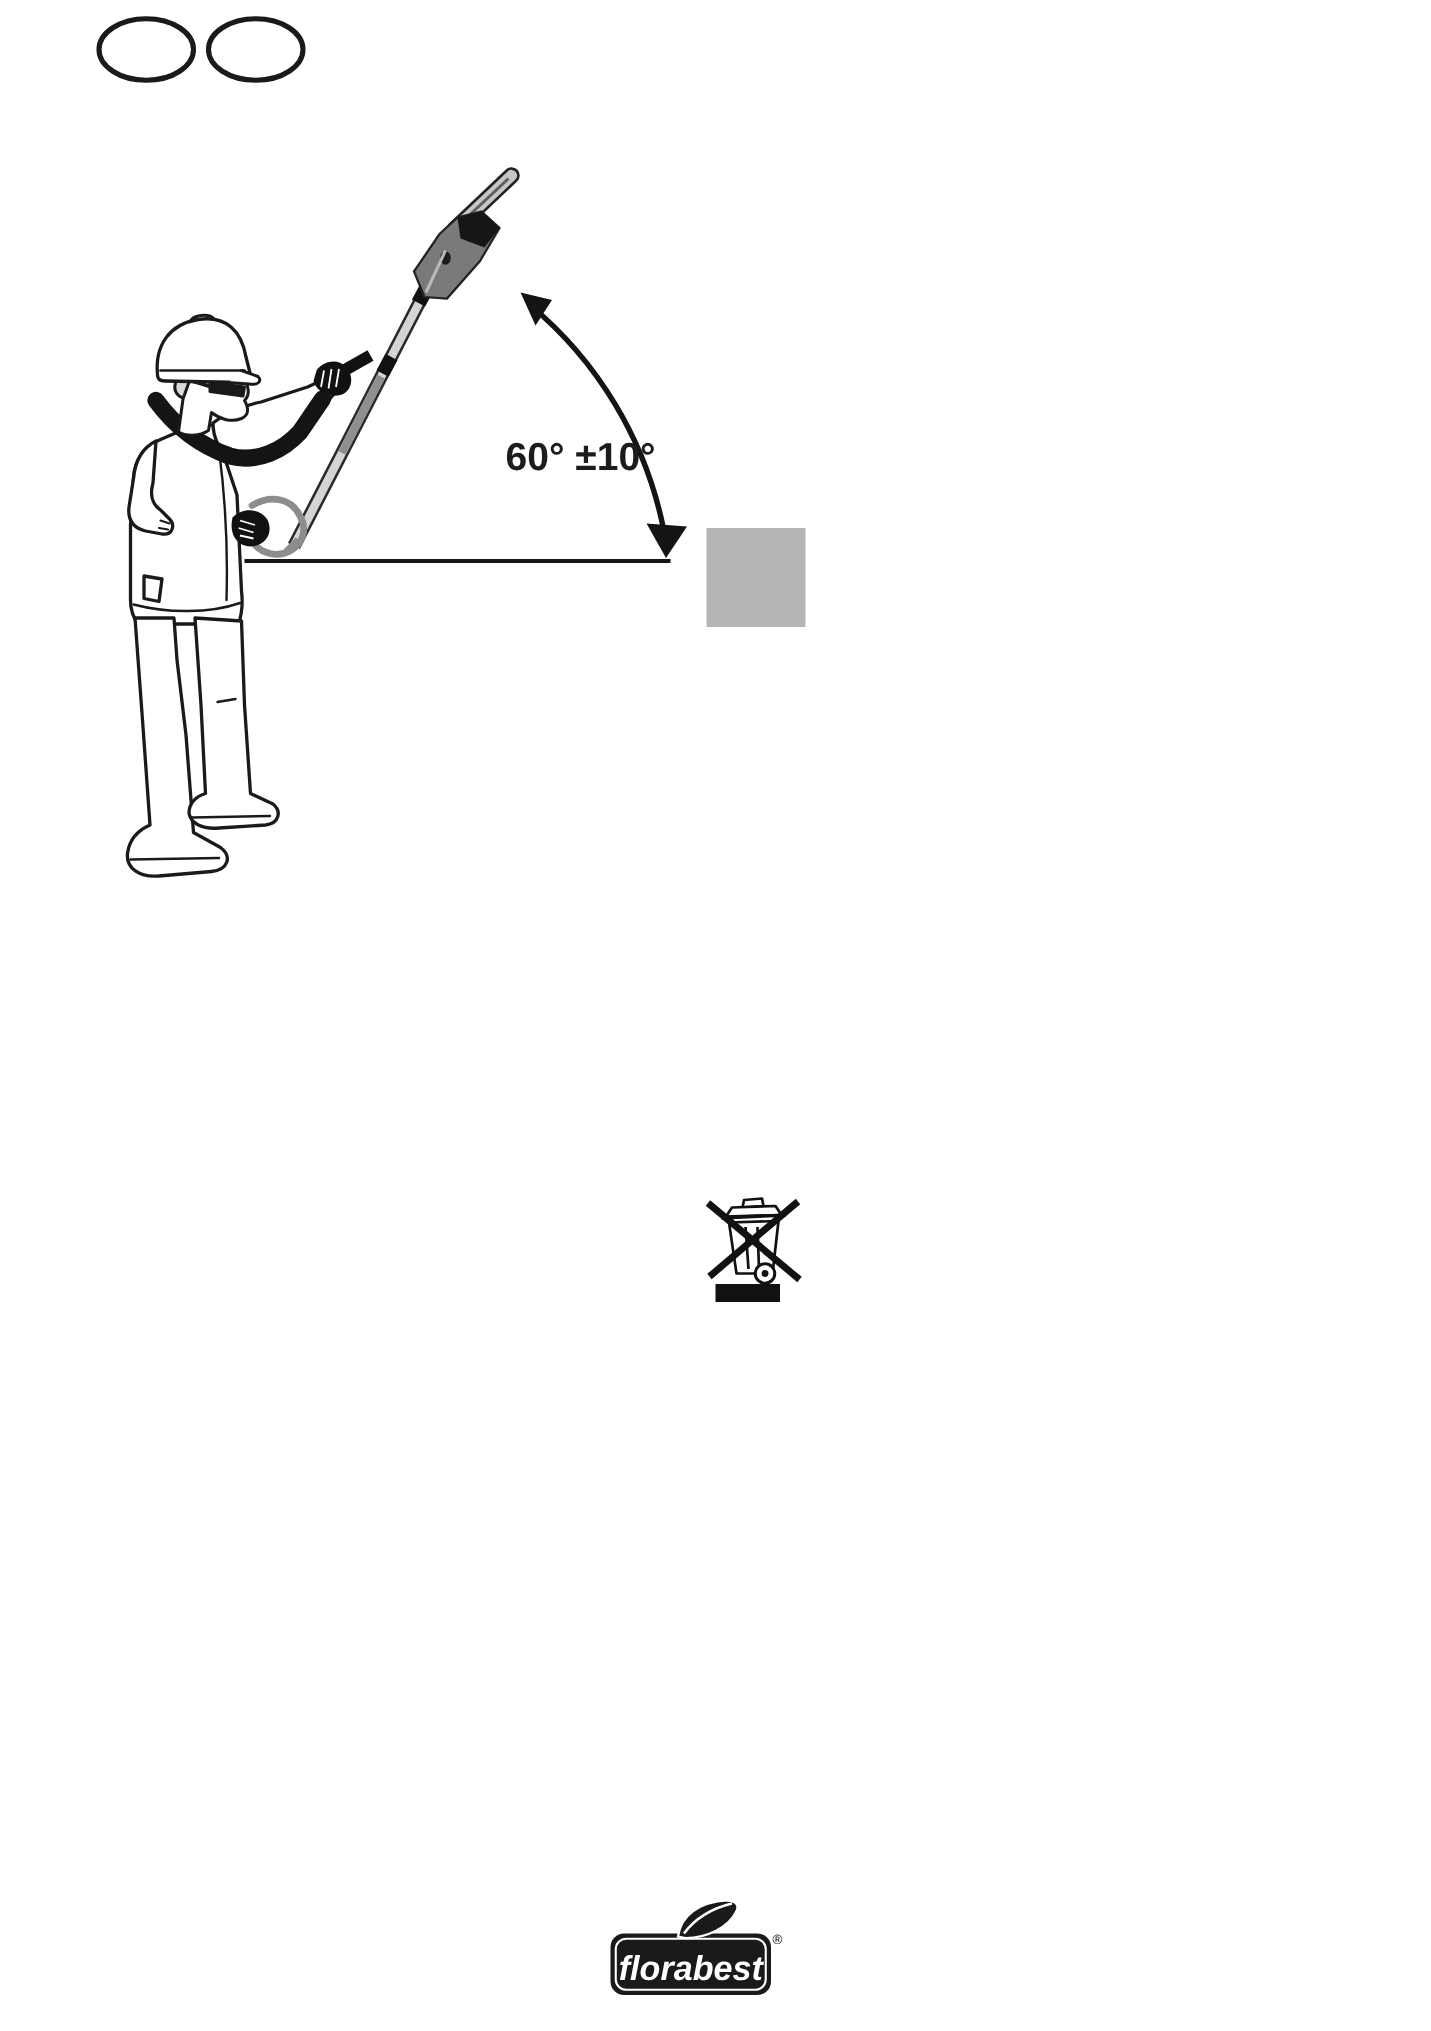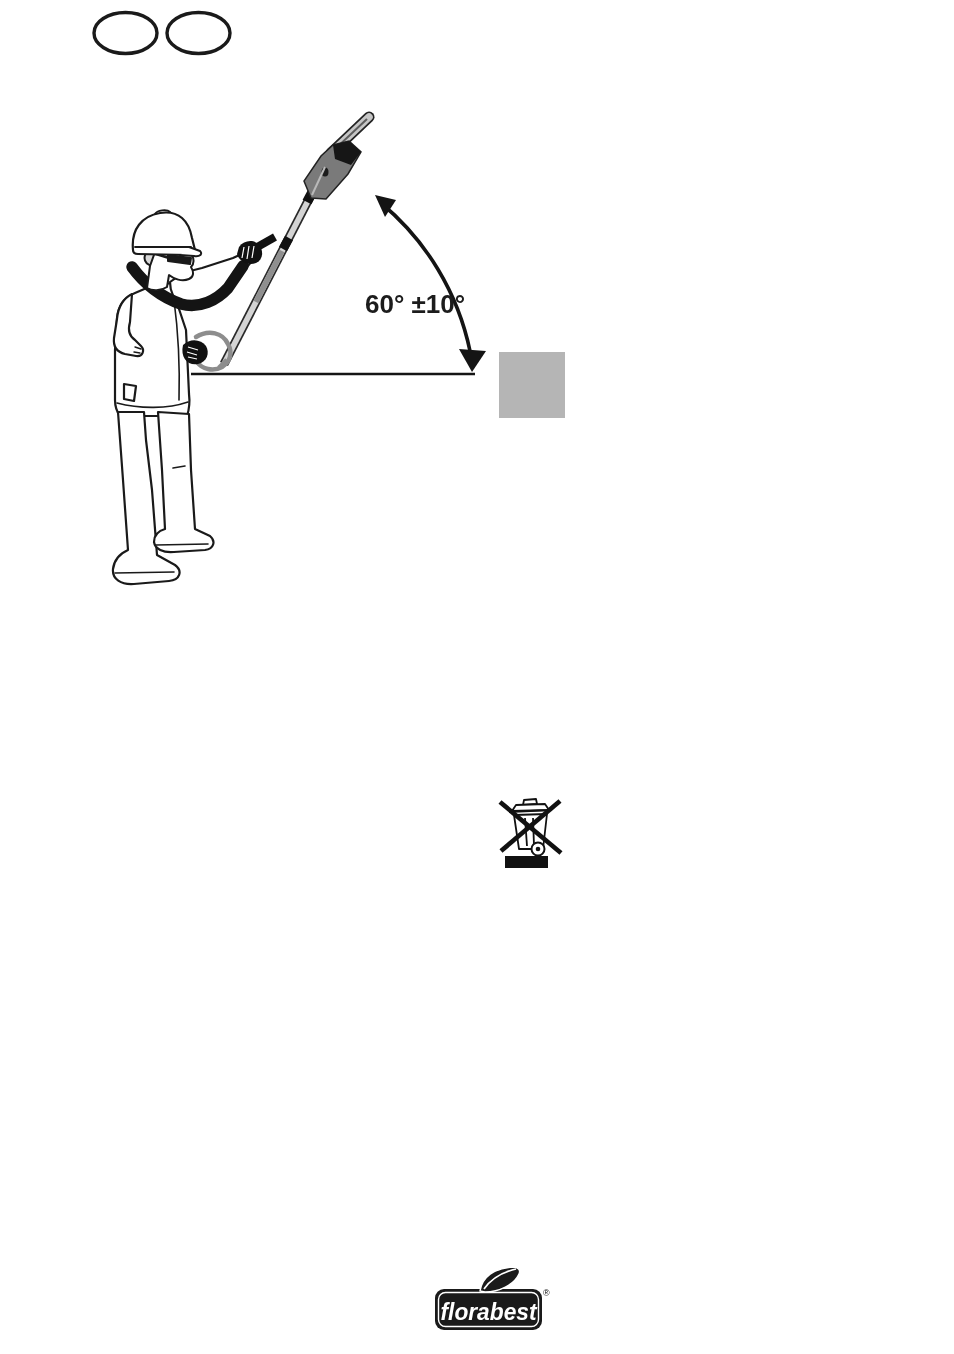--- a/index.html
+++ b/index.html
@@ -1,19 +1,18 @@
 <!DOCTYPE html>
 <html><head>
 <meta charset="utf-8">
 <style>
   html,body{margin:0;padding:0;background:#fff;}
   .page{
     position:relative;width:859px;height:1354px;background:#fff;overflow:hidden;
     font-family:"Liberation Sans",sans-serif;
-    margin-left:28px;
   }
   .abs{position:absolute;}
   .angle-text{
     font-family:"Liberation Sans",sans-serif;
     font-size:26px;font-weight:600;fill:#1c1c1c;
   }
   .logo-text{
     font-family:"Liberation Sans",sans-serif;
     font-style:italic;font-weight:bold;font-size:23px;fill:#ffffff;
   }

